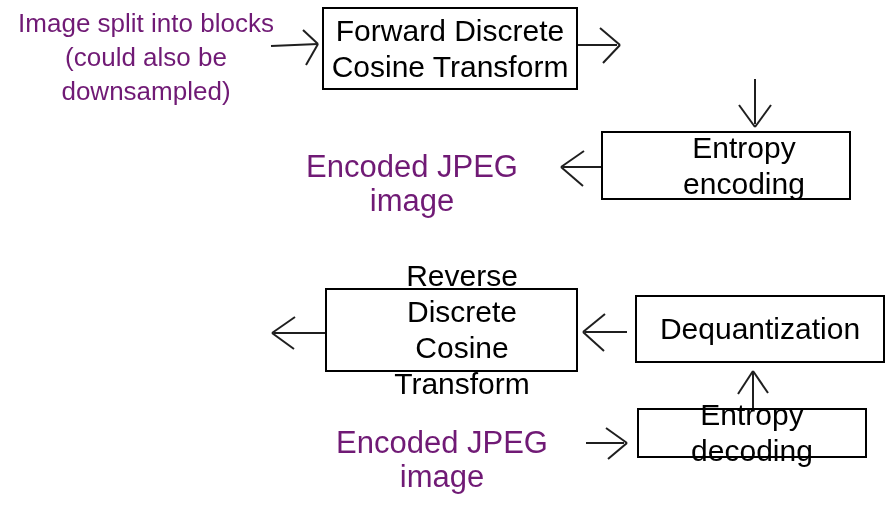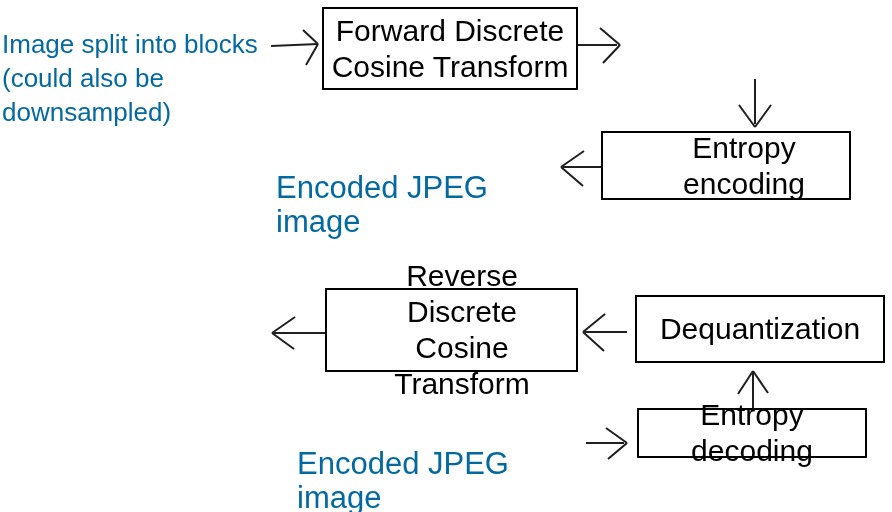--- a/index.html
+++ b/index.html
@@ -11,23 +11,23 @@
     position: relative;
     width: 892px;
     height: 512px;
     background: #ffffff;
     font-family: "Liberation Sans", sans-serif;
     color: #000000;
     overflow: hidden;
   }
   .note {
     position: absolute;
+    text-align: center;
     white-space: pre-wrap;
-    color: #0369a1;
-    margin-top: 21px;
+    color: #701a75;
   }
   .note-input     { left: 2px;   top: 6px;   width: 288px; font-size: 26px; line-height: 34px; }
   .note-enc-top   { left: 276px; top: 150px; width: 272px; font-size: 31px; line-height: 34px; }
   .note-decoded   { left: 17px;  top: 281px; width: 256px; font-size: 29px; line-height: 35px; }
   .note-enc-bot   { left: 297px; top: 426px; width: 290px; font-size: 31px; line-height: 34px; }
   .box {
     position: absolute;
     box-sizing: border-box;
     border: 2.5px solid #000000;
     background: #ffffff;

